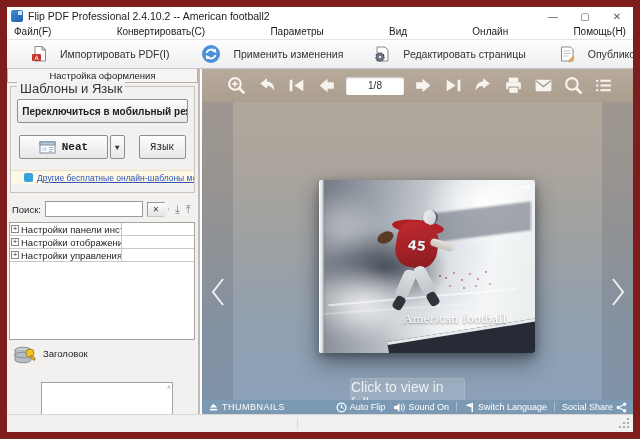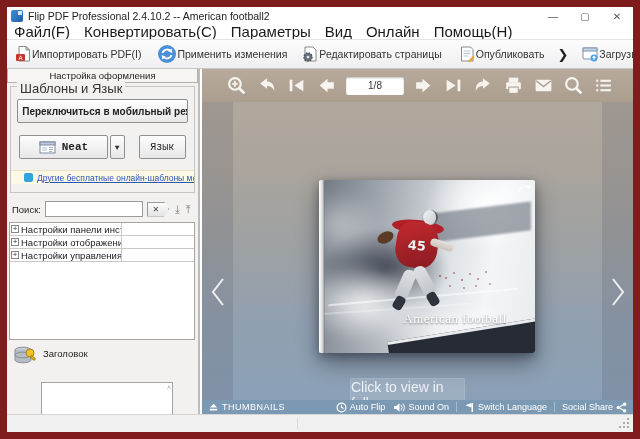--- a/index.html
+++ b/index.html
@@ -8,26 +8,26 @@
 
   
   #titlebar { position:absolute; top:0; left:0; right:0; height:18px; background:#fff; display:flex; align-items:center; padding-left:4px; }
   #app-icon { width:12px; height:12px; background:linear-gradient(135deg,#3f8fd6,#1f5fa8); border-radius:2px; position:relative; flex:0 0 auto; }
   #app-icon::after { content:""; position:absolute; right:1px; top:1px; width:4px; height:4px; background:#cfe4f6; }
   #title-text { font-size:10.5px; color:#222; margin-left:5px; white-space:nowrap; }
   #win-controls { margin-left:auto; display:flex; height:18px; }
   .winbtn { width:32px; height:18px; display:flex; align-items:center; justify-content:center; font-size:10px; color:#555; }
 
   
-  #menubar { position:absolute; top:18px; left:0; right:0; height:14px; background:#fff; display:flex; align-items:center; font-size:15px; color:#1a1a1a; }
+  #menubar { position:absolute; top:18px; left:0; right:0; height:14px; background:#fff; display:flex; align-items:center; font-size:10px; color:#1a1a1a;justify-content:space-between; }
   .menu-item { padding:0 7px; height:14px; line-height:14px; }
 
   
   #toolbar { position:absolute; top:32px; left:0; right:0; height:30px; background:linear-gradient(#fdfdfd,#efeef0); border-top:1px solid #e3e3e3; border-bottom:1px solid #c6c6c6; display:flex; align-items:center; font-size:10.5px; color:#333; }
-  .tb-btn { display:flex; align-items:center; gap:0; padding:0 7px; height:28px; white-space:nowrap; }
+  .tb-btn { display:flex; align-items:center; gap:12px; padding:0 7px; height:28px; white-space:nowrap;margin-left:16px; }
   .tb-sep { width:1px; height:22px; background:#d2d2d2; margin:0 1px; }
   .tb-ico { flex:0 0 auto; display:block; }
   #chevron-btn { font-size:13px; font-weight:bold; color:#222; padding:0 6px; }
 
   
   #sidebar { position:absolute; top:62px; left:0; width:193px; bottom:18px; background:#f2f1ef; border-right:2px solid #bdbcba; font-size:10px; color:#222; }
   #side-tabs { display:flex; height:15px; }
   .side-tab { flex:1; background:#e9e6e3; border:1px solid #b3b0ac; border-left:none; font-size:9.5px; display:flex; align-items:center; justify-content:center; color:#333; }
   .side-tab:first-child { border-left:1px solid #b3b0ac; }
   #side-active-tab { height:14px; background:#f6f5f3; border:1px solid #b3b0ac; border-top:none; display:flex; align-items:center; justify-content:center; font-size:9.5px; }

